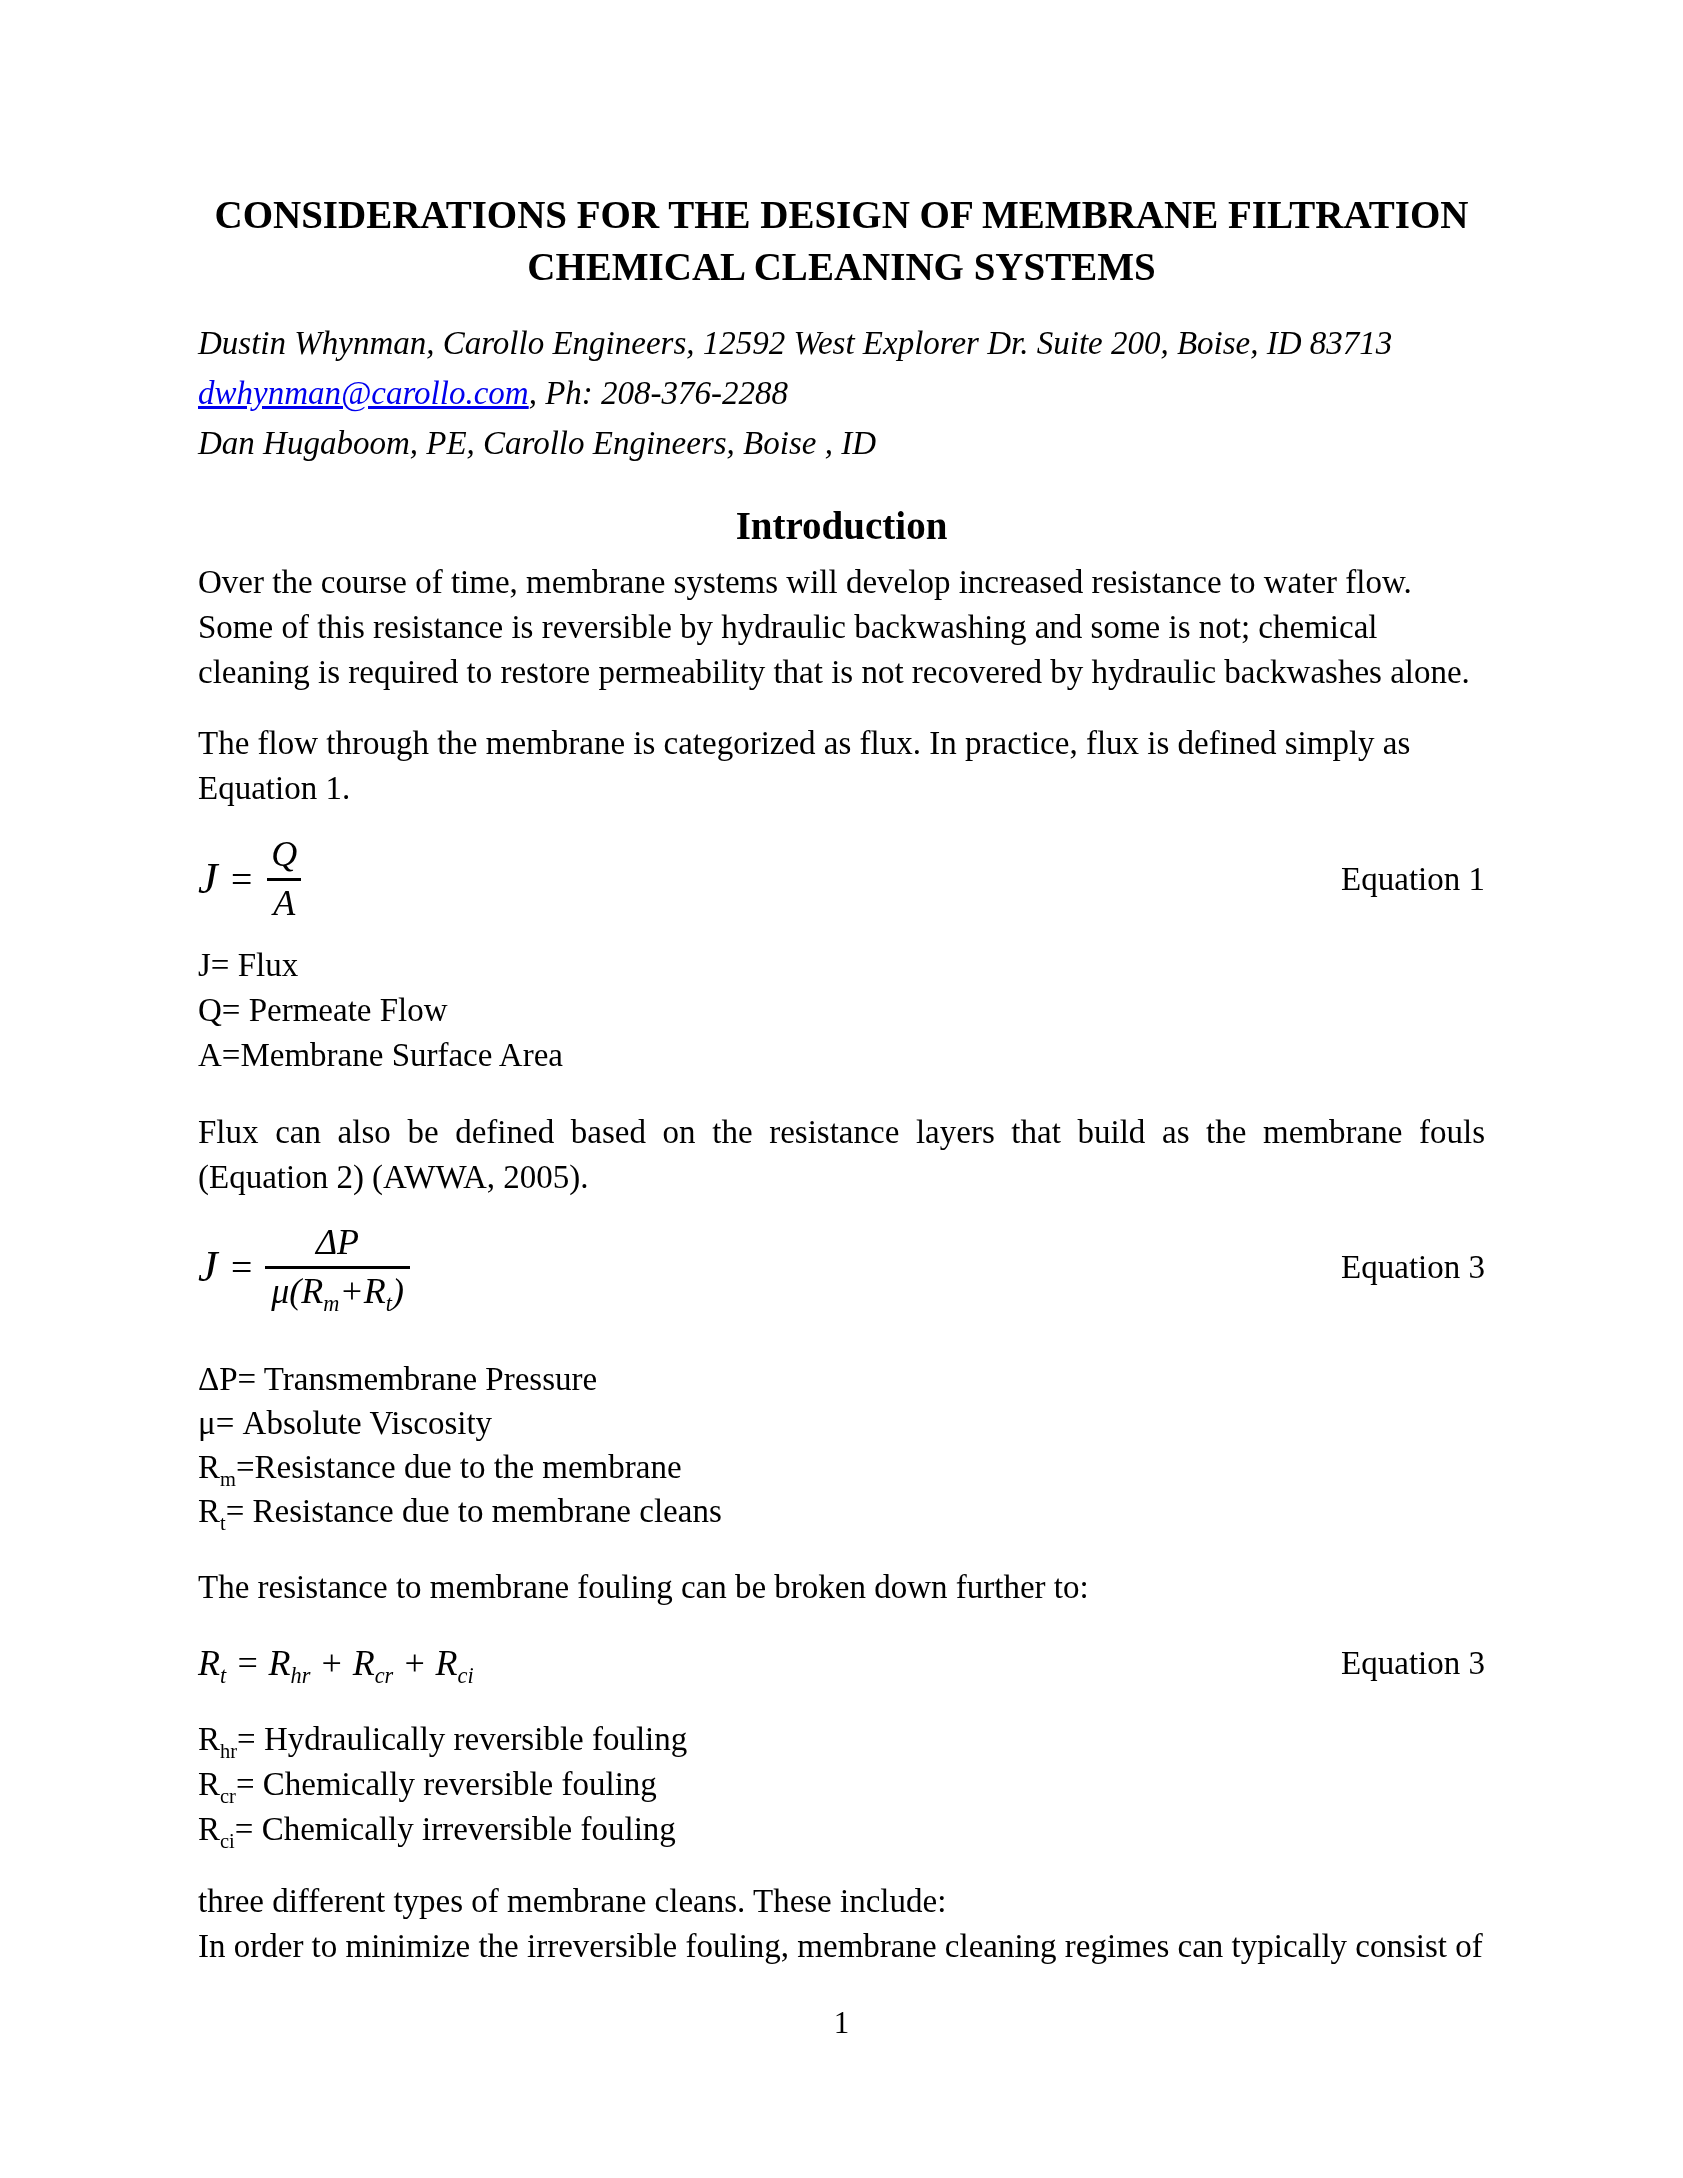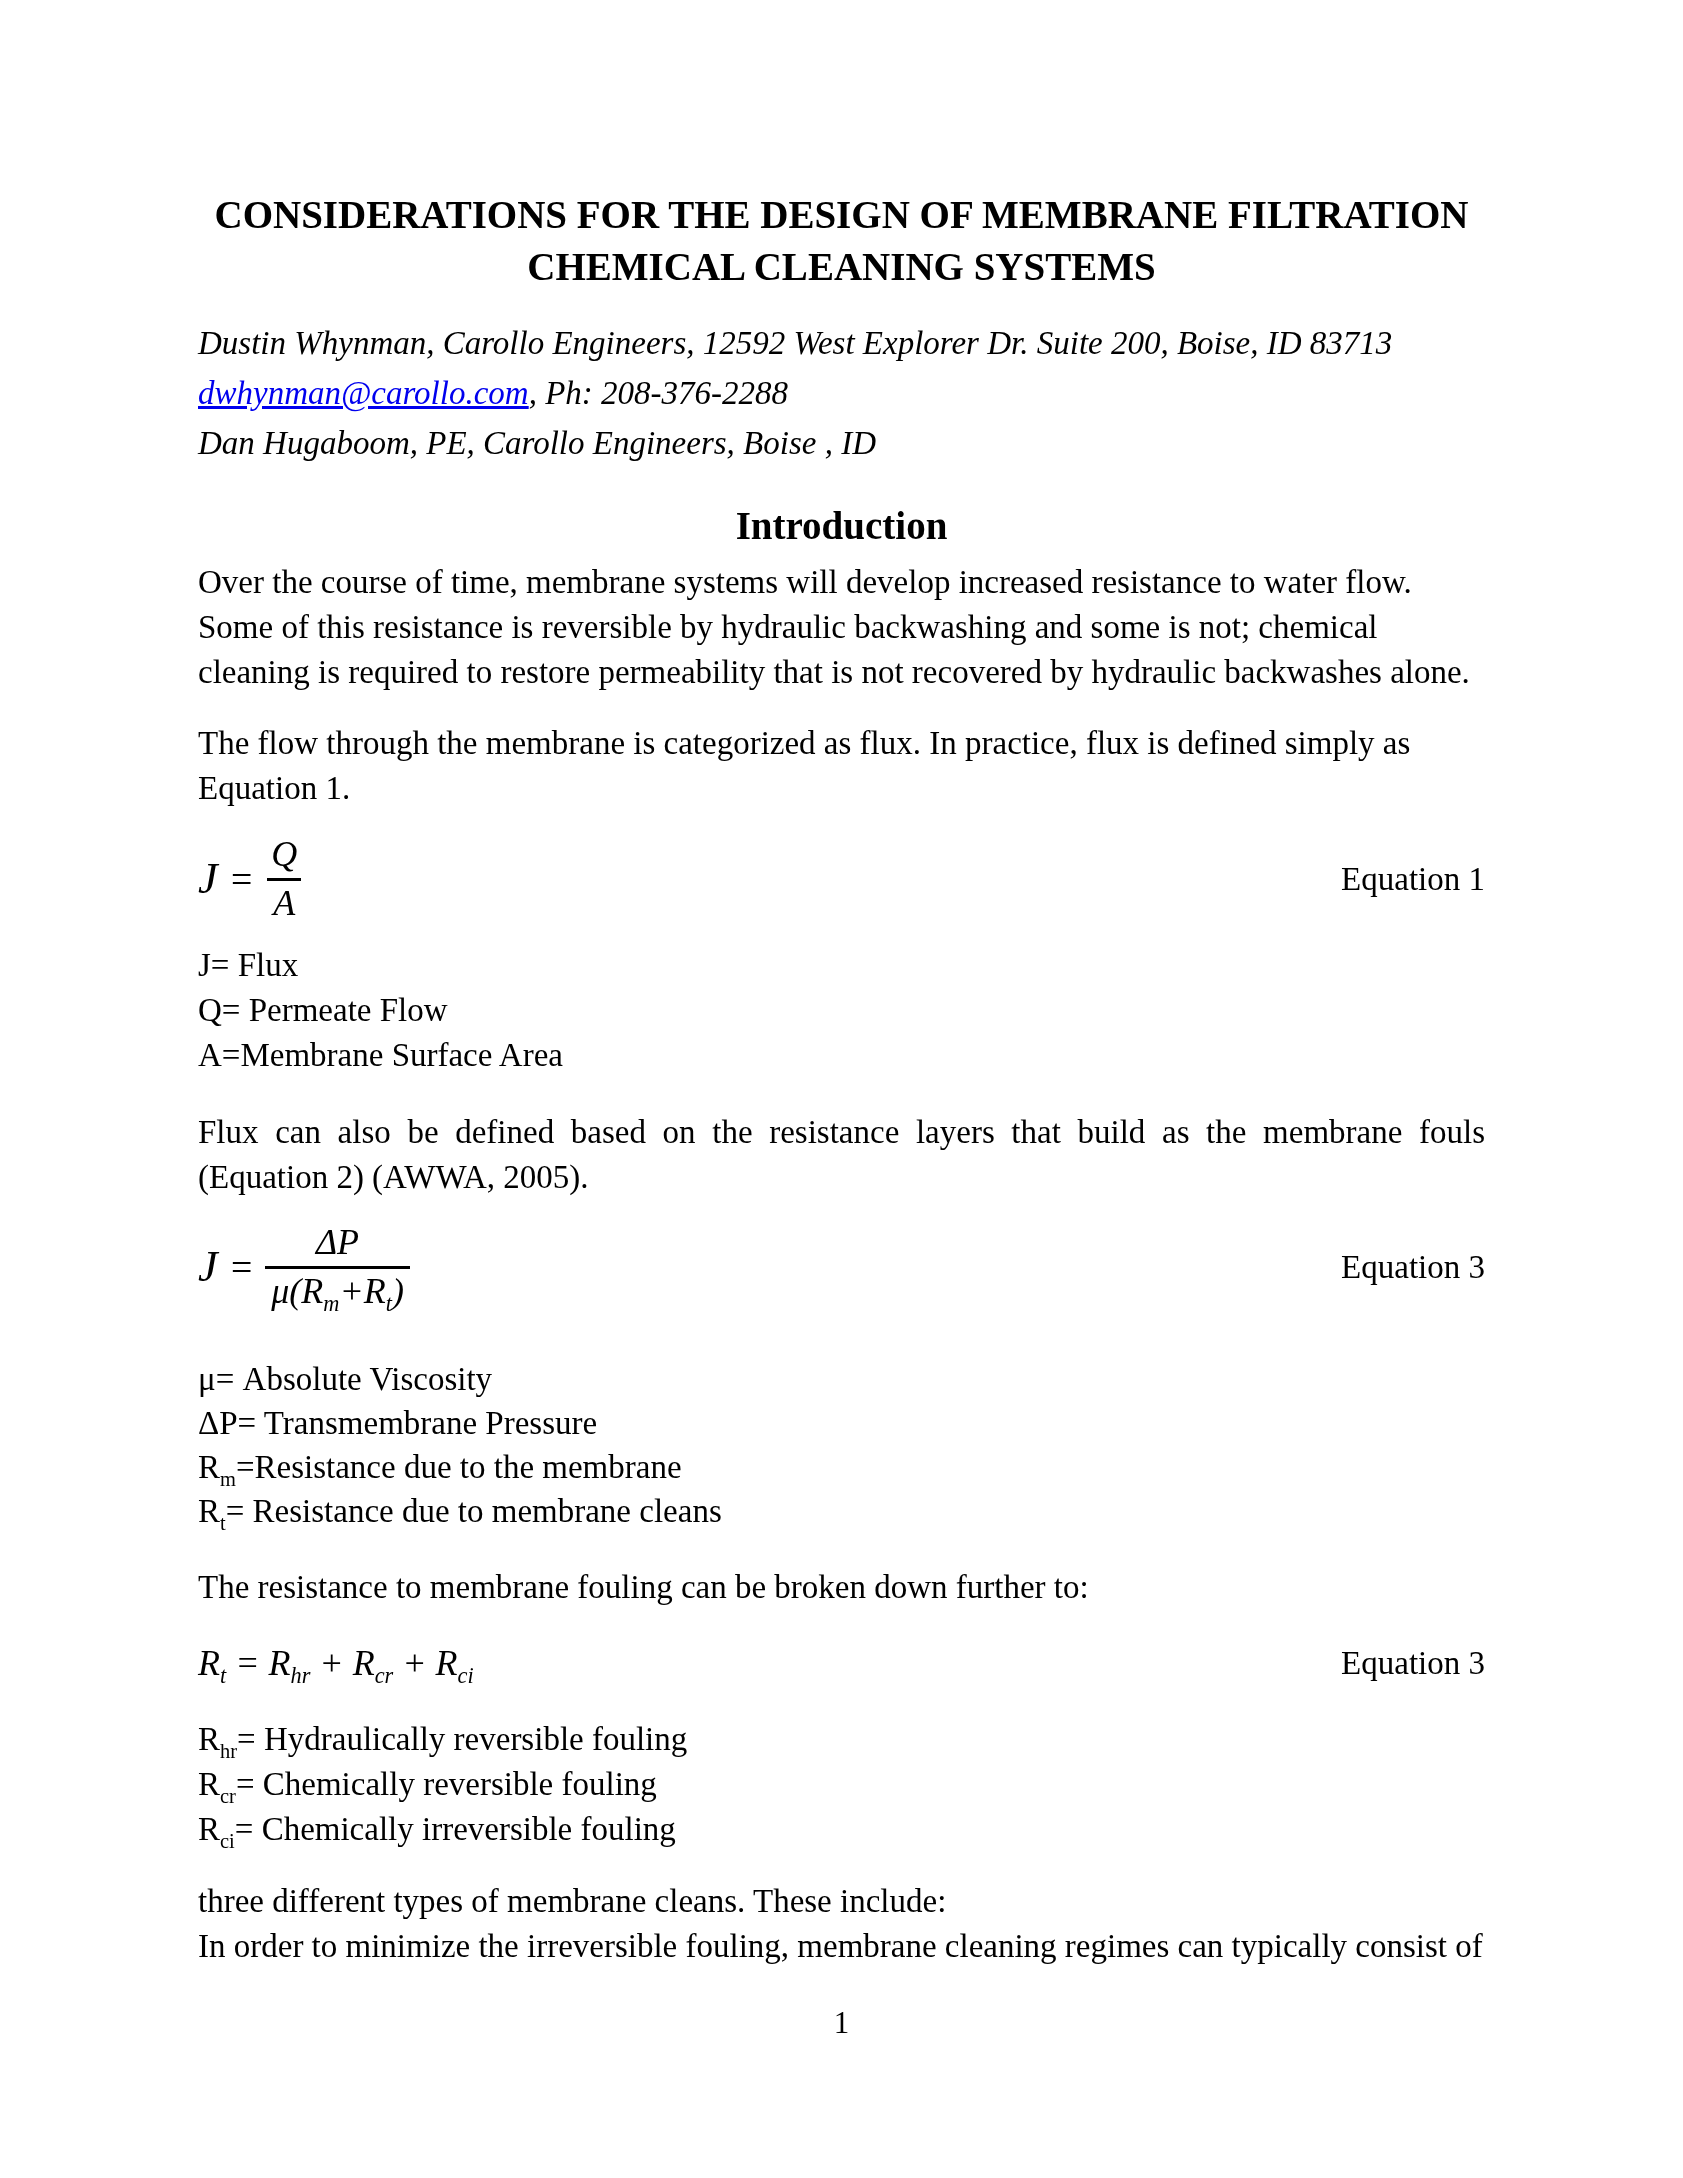--- a/index.html
+++ b/index.html
@@ -169,22 +169,22 @@
       <span class="eq-sign">=</span>
       <span class="frac">
         <span class="num">ΔP</span>
         <span class="den"><span>μ(R</span><sub>m</sub><span>+R</span><sub>t</sub><span>)</span></span>
       </span>
     </div>
     <div class="eq-label">Equation 3</div>
   </div>
 
   <div class="block body-text defs2">
+    <div class="line"><span>ΔP</span><sub></sub><span>= Transmembrane Pressure</span></div>
     <div class="line"><span>μ</span><sub></sub><span>= Absolute Viscosity</span></div>
-    <div class="line"><span>ΔP</span><sub></sub><span>= Transmembrane Pressure</span></div>
     <div class="line"><span>R</span><sub>m</sub><span>=Resistance due to the membrane</span></div>
     <div class="line"><span>R</span><sub>t</sub><span>= Resistance due to membrane cleans</span></div>
   </div>
 
   <div class="block body-text p4">
     <div class="line">The resistance to membrane fouling can be broken down further to:</div>
   </div>
 
   <div class="eq-row eq-row-3">
     <div class="eq-inline"><span>R</span><sub>t</sub><span> = R</span><sub>hr</sub><span> + R</span><sub>cr</sub><span> + R</span><sub>ci</sub></div>

